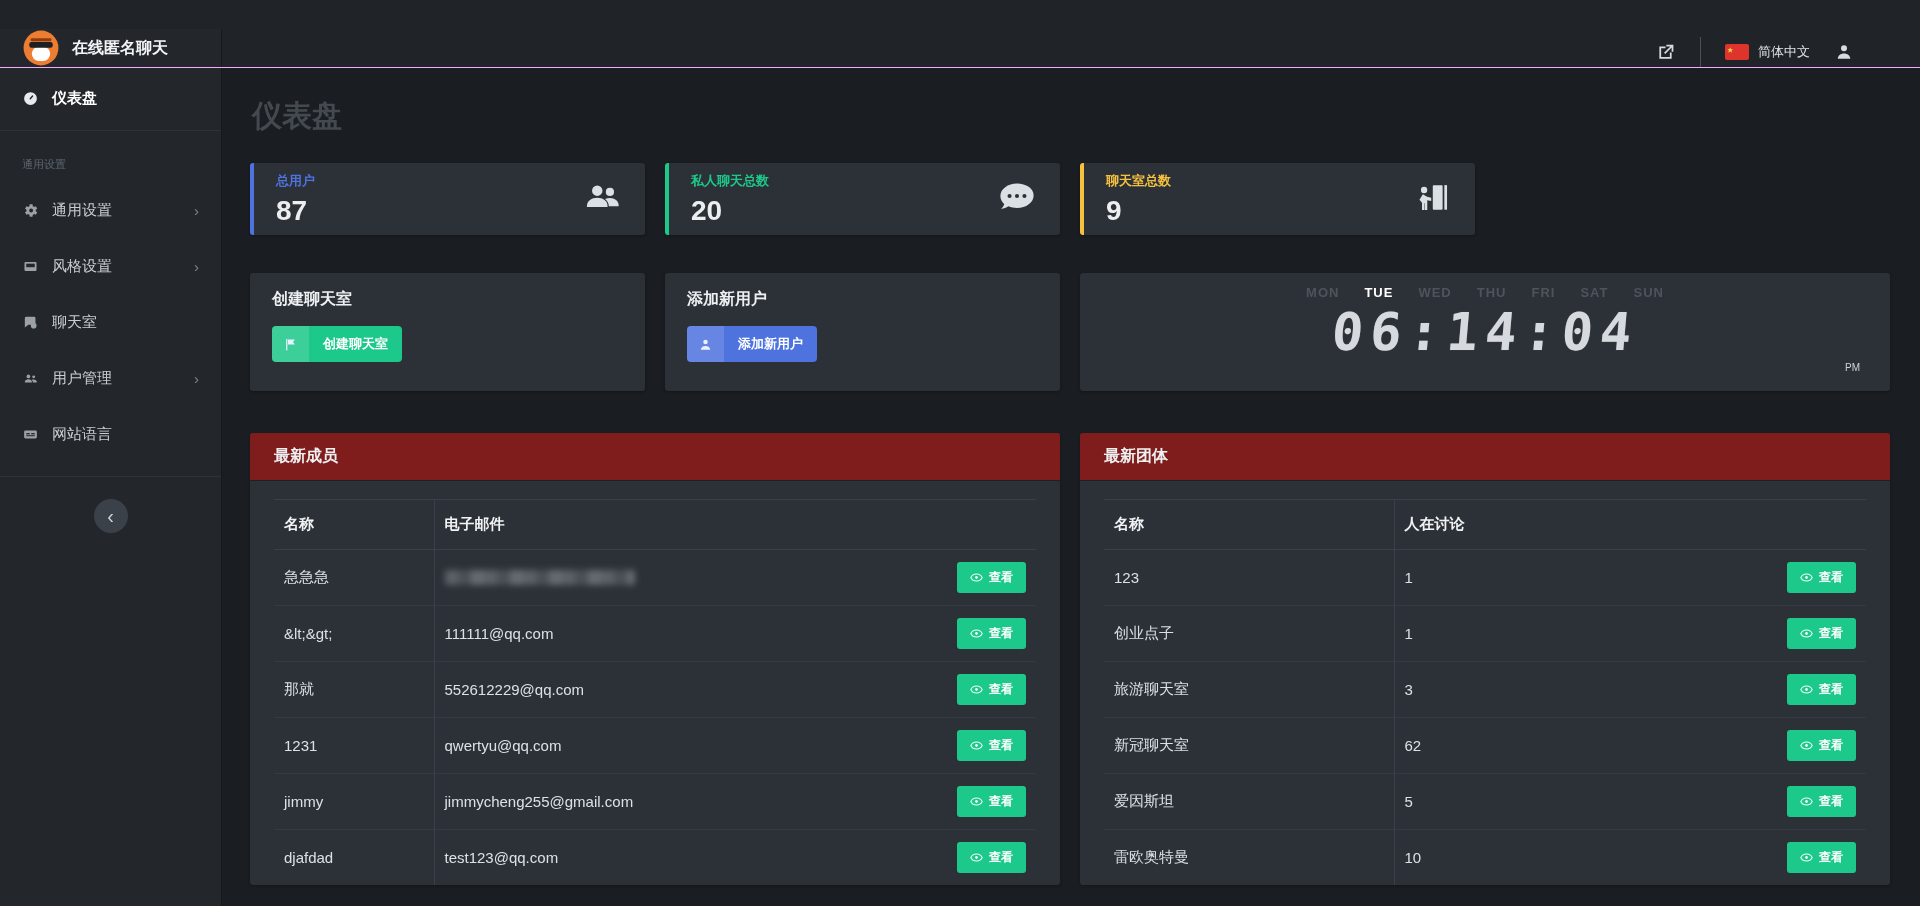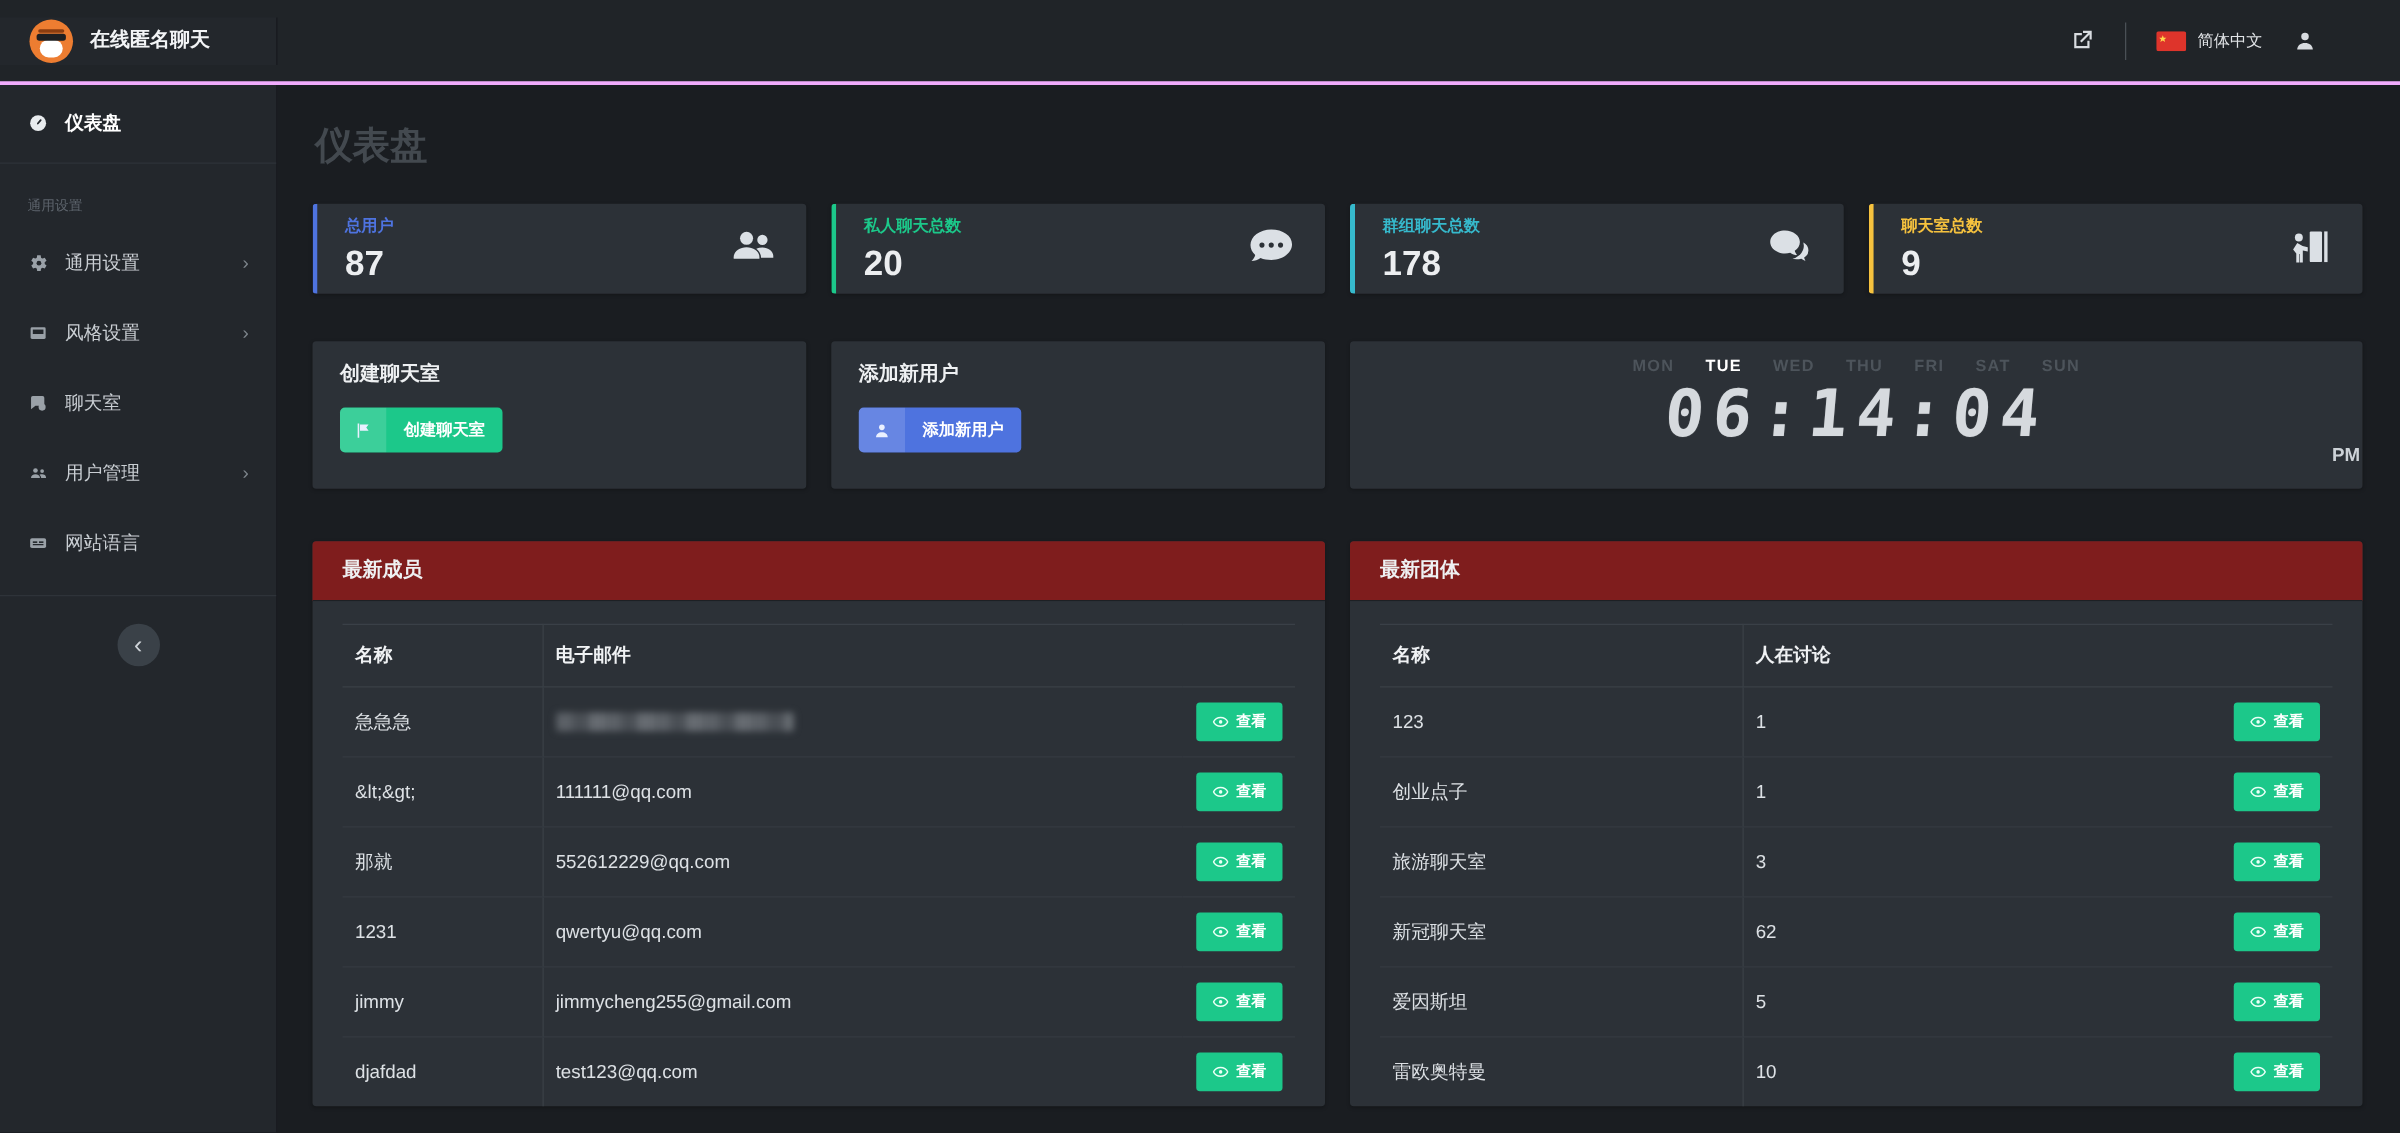--- a/index.html
+++ b/index.html
@@ -1,20 +1,20 @@
 <!DOCTYPE html>
 <html><head>
 <meta charset="utf-8">
 <style>
   * { margin:0; padding:0; box-sizing:border-box; }
   html,body { width:1920px; height:906px; overflow:hidden; background:#1a1d21;
     font-family:"Liberation Sans","DejaVu Sans",sans-serif; color:#e4e7ea; }
 
   
-  .topbar { display:flex; align-items:center; height:68px; background:#202428; border-bottom:3px solid #f0abfc; }
+  .topbar { display:flex; align-items:flex-end; height:68px; background:#202428; border-bottom:1px solid #f0abfc; }
   .brand { width:222px; display:flex; align-items:center; gap:12px; padding-left:22px;
     background:#23272c; border-right:1px solid #17191c; }
   .brand-title { font-size:16px; font-weight:bold; color:#f2f4f6; }
   .topbar-right { margin-left:auto; display:flex; align-items:center; gap:24px; padding-right:66px; }
   .icon-btn { background:none; border:none; cursor:pointer; display:flex; align-items:center; }
   .v-divider { width:1px; height:30px; background:#4a5056; }
   .lang-group { display:flex; align-items:center; gap:9px; }
   .lang-label { font-size:13px; color:#e0e3e6; }
 
   
@@ -62,21 +62,21 @@
   .btn-green { background:#1cc88a; }
   .btn-blue { background:#4e73df; }
 
   .clock-card { grid-column:span 2; height:118px; background:#2c3137; border-radius:3px; position:relative;
     display:flex; flex-direction:column; align-items:center; padding-top:12px; box-shadow:0 1px 3px rgba(0,0,0,.25); }
   .clock-days { display:flex; gap:25px; }
   .clock-day { font-size:13px; font-weight:bold; letter-spacing:1px; color:#4d545b; }
   .clock-day.active { color:#ffffff; }
   .clock-time { font-family:"DejaVu Sans Mono",monospace; font-weight:bold; font-size:52px; letter-spacing:7px;
     color:#d6dade; transform:skewX(-5deg); margin-top:2px; text-shadow:0 0 1px rgba(255,255,255,.25); }
-  .clock-mer { position:absolute; right:2px; bottom:18px; font-size:15px; font-weight:bold; color:#cdd2d7; }
+  .clock-mer { position:absolute; right:30px; bottom:18px; font-size:10px; font-weight:normal; color:#cdd2d7; }
 
   
   .row3 { margin-top:42px; }
   .table-card { grid-column:span 2; background:#2c3137; border-radius:3px; box-shadow:0 1px 3px rgba(0,0,0,.25); }
   .table-head { height:48px; background:#7f1d1d; border-bottom:1px solid #1d2024; display:flex; align-items:center;
     padding:0 24px; border-radius:3px 3px 0 0; }
   .table-title { font-size:16px; font-weight:bold; color:#eef0f2; }
   .table-body { padding:18px 24px 0 24px; }
   table { width:100%; border-collapse:collapse; }
   th { text-align:left; font-size:15px; color:#f0f2f4; padding:15px 10px; border-top:1px solid #3a4047; border-bottom:1px solid #3a4047; }
@@ -235,32 +235,20 @@
         </div>
         <span class="stat-icon">
           <svg viewBox="0 0 24 24">
               <path d="M12 3.5C6.2 3.5 1.5 7 1.5 11.4c0 1.9.9 3.7 2.4 5-.3 1.2-1 2.3-1.9 3.1 1.7-.1 3.3-.7 4.6-1.6 1.6.7 3.4 1 5.4 1 5.8 0 10.5-3.5 10.5-7.9S17.8 3.5 12 3.5z"></path>
               <circle cx="7.3" cy="11.4" r="1.3" fill="#2c3137"></circle>
               <circle cx="12" cy="11.4" r="1.3" fill="#2c3137"></circle>
               <circle cx="16.7" cy="11.4" r="1.3" fill="#2c3137"></circle>
             </svg>
         </span>
       </div>
-      <div class="stat-card" style="border-left-color: rgb(54, 185, 204);">
-        <div class="stat-txt">
-          <span class="stat-label" style="color: rgb(54, 185, 204);">群组聊天总数</span>
-          <span class="stat-value">178</span>
-        </div>
-        <span class="stat-icon">
-          <svg viewBox="0 0 24 24">
-              <path d="M9.5 4C5.4 4 2 6.6 2 9.9c0 3.2 3.4 5.8 7.5 5.8.9 0 1.8-.1 2.6-.4 1 .8 2.2 1.2 3.6 1.3-.6-.7-1.1-1.5-1.3-2.3 1.6-1 2.6-2.6 2.6-4.4C17 6.6 13.6 4 9.5 4z"></path>
-              <path d="M18.6 9.5c1.9 1 3.1 2.7 3.1 4.6 0 1.5-.8 2.9-2.1 3.8.2.7.6 1.4 1.1 1.9-1.2-.1-2.2-.5-3-1.1-.7.2-1.4.3-2.2.3-1.2 0-2.4-.3-3.4-.8 3.7-.6 6.5-3.2 6.5-6.4 0-.8-.2-1.6-.5-2.3z" stroke="#2c3137" stroke-width="0.8"></path>
-            </svg>
-        </span>
-      </div>
       <div class="stat-card" style="border-left-color: rgb(246, 194, 62);">
         <div class="stat-txt">
           <span class="stat-label" style="color: rgb(246, 194, 62);">聊天室总数</span>
           <span class="stat-value">9</span>
         </div>
         <span class="stat-icon">
           <svg viewBox="0 0 24 24">
               <rect x="12.5" y="4.5" width="6.2" height="15.5" rx="0.6"></rect>
               <rect x="19.8" y="4.5" width="1.7" height="15.5"></rect>
               <circle cx="7" cy="7.6" r="2"></circle>

